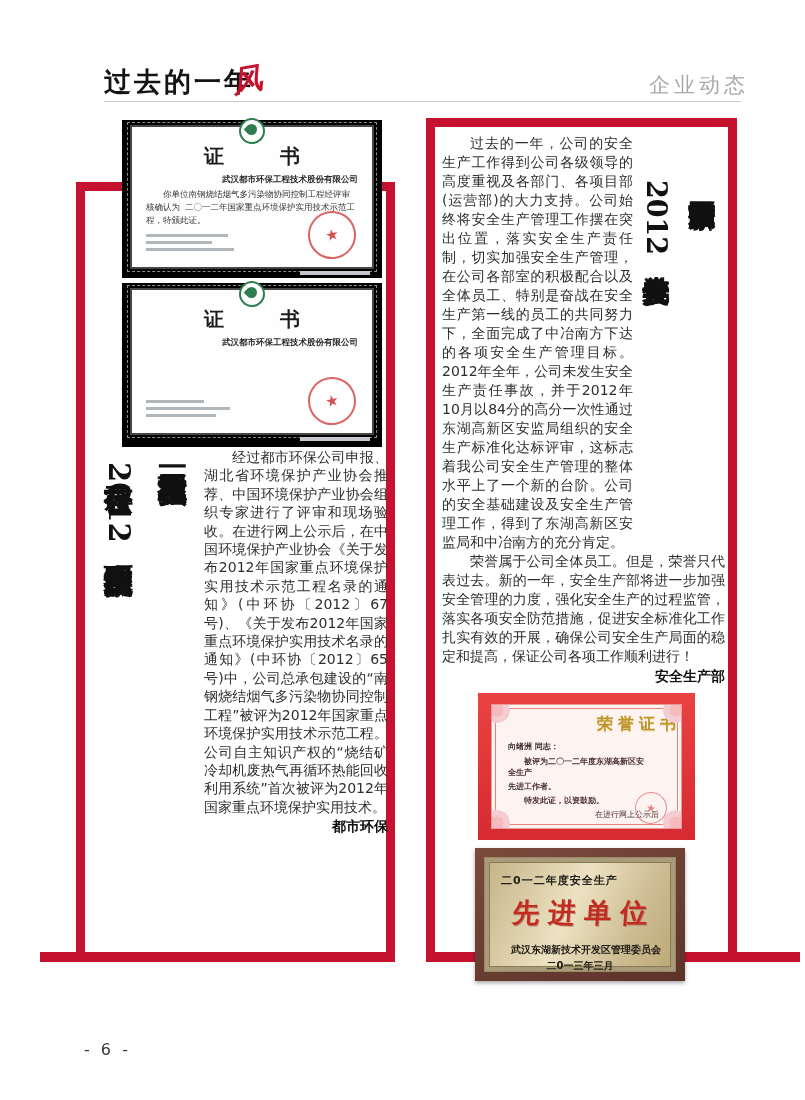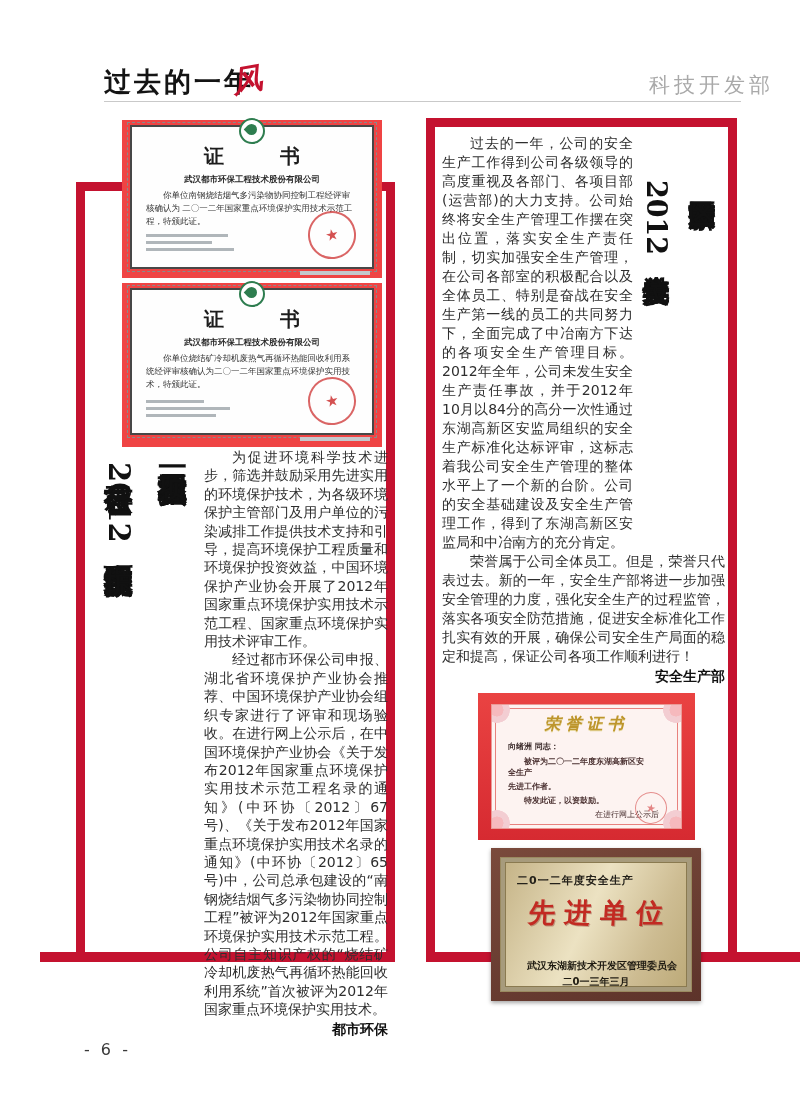--- a/index.html
+++ b/index.html
@@ -19,34 +19,34 @@
 
   
   .frame{border:9px solid #c4122f;box-sizing:border-box;border-bottom:none;}
   .frame-left{left:76px;top:182px;width:319px;height:770px;}
   .frame-right{left:426px;top:118px;width:311px;height:834px;}
   .bar{background:#c4122f;height:10px;}
   .bar-left-bottom{left:40px;top:952px;width:355px;}
   .bar-right-bottom{left:426px;top:952px;width:374px;}
 
   
-  .photo{background:#ef4444;box-sizing:border-box;}
+  .photo{background:#000000;box-sizing:border-box;}
   .photo-cert1{left:122px;top:120px;width:260px;height:158px;padding:5px 8px 9px 8px;}
   .photo-cert2{left:122px;top:283px;width:260px;height:164px;padding:5px 8px 12px 8px;}
   .cert{position:relative;height:100%;box-sizing:border-box;border:2px solid #474747;
     outline:1px dashed #8a8a8a;outline-offset:2px;background:#fefefe;text-align:center;}
   .cert-logo{position:absolute;left:50%;top:-9px;transform:translateX(-50%);
     width:22px;height:22px;border-radius:50%;border:2px solid #2e7d4f;background:#fff;}
   .cert-logo .leaf{position:absolute;left:5px;top:4px;width:11px;height:11px;background:#2e7d4f;
     border-radius:50% 50% 50% 0;transform:rotate(45deg);}
   .cert-title{margin-top:16px;font-family:"DejaVu Serif",serif;font-weight:bold;
     font-size:20px;letter-spacing:18px;color:#1c1c1c;text-indent:18px;}
-  .cert-company{margin:4px 14px 0 14px;text-align:center;font-size:8.5px;color:#2a2a2a;font-weight:bold;}
+  .cert-company{margin:4px 14px 0 14px;text-align:right;font-size:8.5px;color:#2a2a2a;font-weight:bold;}
   .cert-body{margin:3px 14px 0 14px;text-align:left;font-size:8.5px;line-height:1.55;
-    color:#333;text-indent:2em;font-family:Liberation Serif, serif;}
+    color:#333;text-indent:2em;font-family:Liberation Mono, monospace;}
   .fineprint{position:absolute;left:14px;bottom:12px;width:90px;}
   .fp{height:3px;background:#b0b6ba;margin:4px 0;}
   .seal{position:absolute;right:16px;bottom:8px;width:44px;height:44px;border-radius:50%;
     border:2px solid rgba(205,50,50,.75);color:rgba(205,50,50,.85);transform:rotate(-12deg);
     display:flex;align-items:center;justify-content:center;font-size:15px;}
   .caption-bar{position:absolute;right:2px;bottom:-8px;width:70px;height:4px;background:#c4c8cc;}
 
   
   .left-article{left:92px;top:448px;width:296px;display:flex;}
   .vtitle{font-family:"DejaVu Serif",serif;font-weight:bold;color:#111;}
@@ -68,54 +68,54 @@
   
   .honor{left:478px;top:693px;width:217px;height:147px;box-sizing:border-box;
     background:linear-gradient(180deg,#ea4342,#d62a31);padding:11px 13px;}
   .honor-inner{position:relative;height:100%;box-sizing:border-box;background:#fdf3f1;
     border:1px solid #eb9a96;box-shadow:inset 0 0 0 3px #fdf3f1, inset 0 0 0 4px #e8817d;
     overflow:hidden;}
   .flower{position:absolute;width:26px;height:26px;border-radius:50%;
     background:radial-gradient(circle at 50% 50%, #f6b9bd 0 35%, #f3cdd2 36% 70%, transparent 71%);}
   .fl-tl{left:-8px;top:-8px;}  .fl-tr{right:-8px;top:-8px;}
   .fl-bl{left:-8px;bottom:-8px;} .fl-br{right:-8px;bottom:-8px;}
-  .honor-title{margin-top:9px;text-align:center;font-family:"DejaVu Serif",serif;
+  .honor-title{margin-top:9px;text-align:right;font-family:"DejaVu Serif",serif;
     font-weight:bold;font-size:16px;letter-spacing:5px;color:#bd952c;
-    text-shadow:0 1px 0 #e7d9a0;font-style:italic;}
+    text-shadow:0 1px 0 #e7d9a0;}
   .honor-recipient{margin:6px 0 4px 16px;font-size:8px;color:#3a2a2a;font-weight:bold;}
   .honor-line{margin:3px 33px 0 16px;font-size:8px;color:#4a3030;font-weight:bold;}
   .honor-ind{text-indent:2em;}
   .honor-date{position:absolute;right:22px;bottom:8px;font-size:8px;color:#4a3030;}
   .honor-seal{position:absolute;right:14px;bottom:4px;width:30px;height:30px;border-radius:50%;
     border:1.5px solid rgba(210,60,60,.55);color:rgba(210,60,60,.6);transform:rotate(10deg);
     display:flex;align-items:center;justify-content:center;font-size:11px;}
 
   
-  .plaque{left:491px;top:848px;width:210px;height:153px;box-sizing:border-box;
+  .plaque{left:475px;top:848px;width:210px;height:133px;box-sizing:border-box;
     background:linear-gradient(160deg,#7a4a3c,#5d332a);padding:9px;box-shadow:0 2px 4px rgba(0,0,0,.35);}
   .plate{position:relative;height:100%;box-sizing:border-box;
     background:linear-gradient(115deg,#c3b184 0%,#ead fbd 35%,#ece2c2 45%,#cdbc92 75%,#bba876 100%);
     background:linear-gradient(115deg,#c3b184 0%,#ece2c2 45%,#cdbc92 75%,#bba876 100%);
     border:1px solid #9a8a60;box-shadow:inset 0 0 0 4px rgba(255,255,255,.25), inset 0 0 0 5px #8a7a50;}
   .plaque-sub{margin:15px 0 0 16px;font-size:11px;color:#24211a;letter-spacing:1px;font-weight:bold;}
   .plaque-title{margin-top:7px;text-align:center;font-family:"DejaVu Serif",serif;
     font-weight:bold;font-size:27px;letter-spacing:9px;color:#c22a22;transform:skewX(-4deg);
     text-shadow:1px 1px 0 rgba(120,30,20,.35);text-indent:9px;}
-  .plaque-issuer{margin-top:28px;text-align:center;font-size:10px;font-weight:bold;color:#1f1b12;padding-left:12px;}
+  .plaque-issuer{margin-top:12px;text-align:center;font-size:10px;font-weight:bold;color:#1f1b12;padding-left:12px;}
   .plaque-date{margin-top:2px;text-align:center;font-size:10px;font-weight:bold;color:#1f1b12;}
 
   
   .page-number{left:84px;top:1040px;font-size:16px;color:#3a3a3a;letter-spacing:3px;}
 </style>
 </head>
 <body>
 
 <div class="abs brand">过去的一年</div>
 <div class="abs brand-mark">风</div>
-<div class="abs section-label">科技开发部</div>
+<div class="abs section-label">企业动态</div>
 <div class="abs header-rule"></div>
 
 <div class="abs frame frame-left"></div>
 <div class="abs frame frame-right"></div>
 <div class="abs bar bar-left-bottom"></div>
 <div class="abs bar bar-right-bottom"></div>
 
 <div class="abs photo photo-cert1">
   <div class="cert">
     <div class="cert-logo">
@@ -134,38 +134,36 @@
   </div>
 </div>
 
 <div class="abs photo photo-cert2">
   <div class="cert">
     <div class="cert-logo">
         <div class="leaf"></div>
       </div>
     <div class="cert-title">证　书</div>
     <div class="cert-company">武汉都市环保工程技术股份有限公司</div>
-    <div class="cert-body">你单位烧结矿冷却机废热气再循环热能回收利用系统经评审核确认为二〇一二年国家重点环境保护实用技术，特颁此证。</div>
     <div class="fineprint">
       <div class="fp" style="width:58px;"></div>
         <div class="fp" style="width:84px;"></div>
         <div class="fp" style="width:70px;"></div>
     </div>
     <div class="seal">★</div>
     <div class="caption-bar"></div>
   </div>
 </div>
 
 <div class="abs left-article">
   <div class="vtitle vtitle-left">
     <div class="tcol1">公司获得2012年度国家重点环境保护</div>
     <div class="tcol2">实用技术示范工程和实用技术各一项</div>
   </div>
   <div class="body-text">
-    <p>为促进环境科学技术进步，筛选并鼓励采用先进实用的环境保护技术，为各级环境保护主管部门及用户单位的污染减排工作提供技术支持和引导，提高环境保护工程质量和环境保护投资效益，中国环境保护产业协会开展了2012年国家重点环境保护实用技术示范工程、国家重点环境保护实用技术评审工作。</p>
     <p>经过都市环保公司申报、湖北省环境保护产业协会推荐、中国环境保护产业协会组织专家进行了评审和现场验收。在进行网上公示后，在中国环境保护产业协会《关于发布2012年国家重点环境保护实用技术示范工程名录的通知》(中环协〔2012〕67号)、《关于发布2012年国家重点环境保护实用技术名录的通知》(中环协〔2012〕65号)中，公司总承包建设的“南钢烧结烟气多污染物协同控制工程”被评为2012年国家重点环境保护实用技术示范工程。公司自主知识产权的“烧结矿冷却机废热气再循环热能回收利用系统”首次被评为2012年国家重点环境保护实用技术。</p>
     <div class="signature">都市环保</div>
   </div>
 </div>
 
 <div class="abs right-article">
   <div class="vtitle vtitle-right">
     <div>公司荣获东湖新技术开发区</div>
     <div>2012年度安全生产先进单位</div>
   </div>

